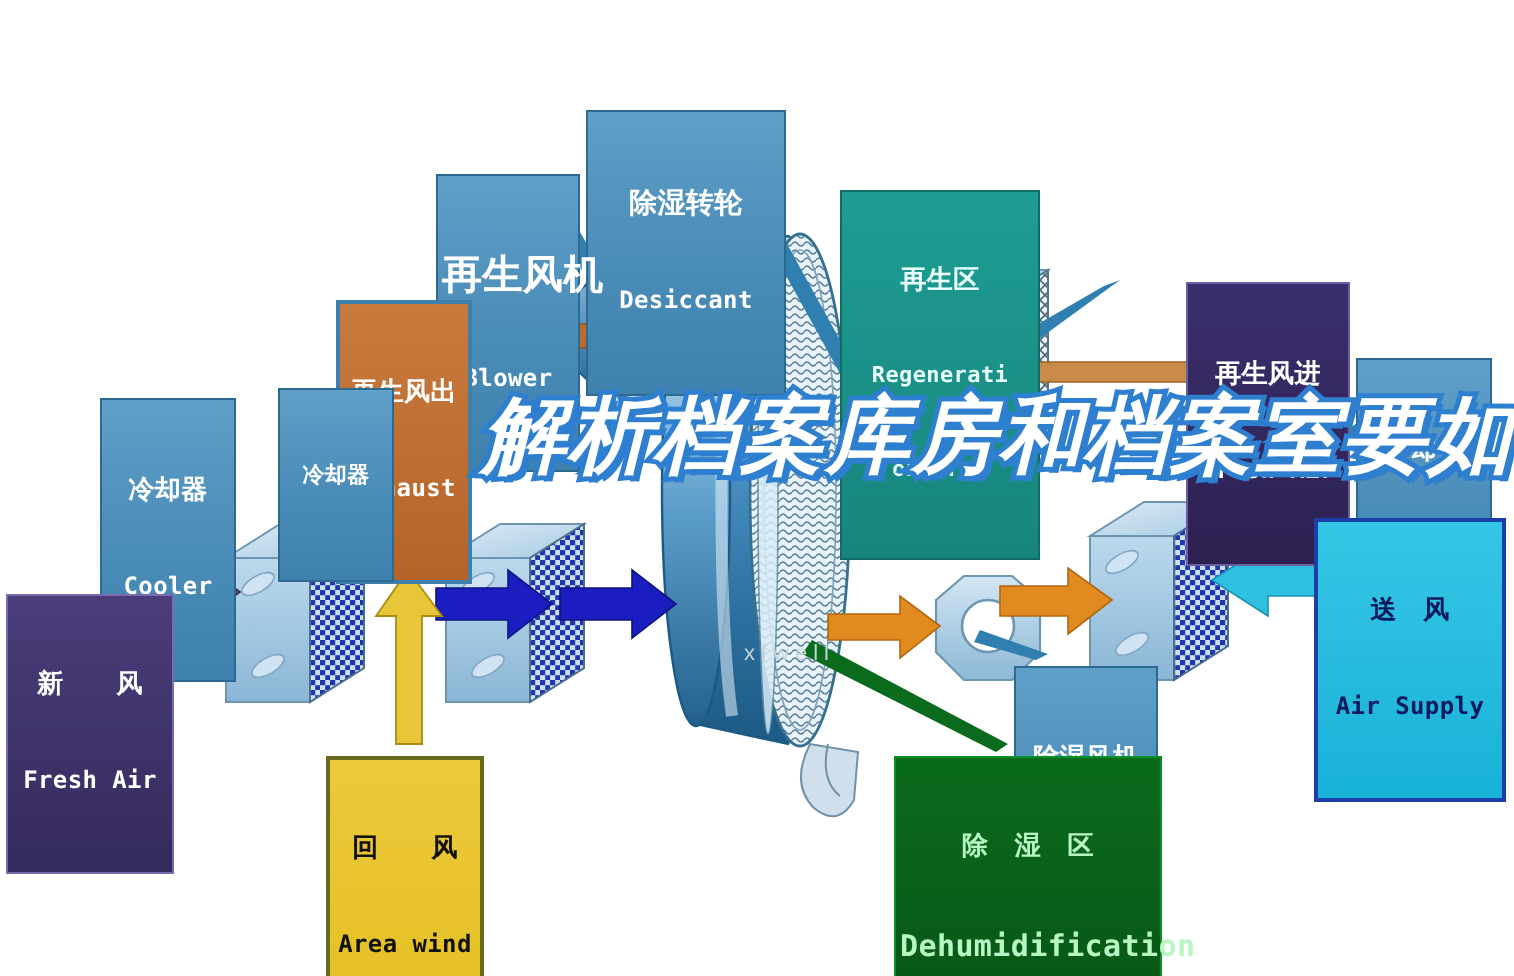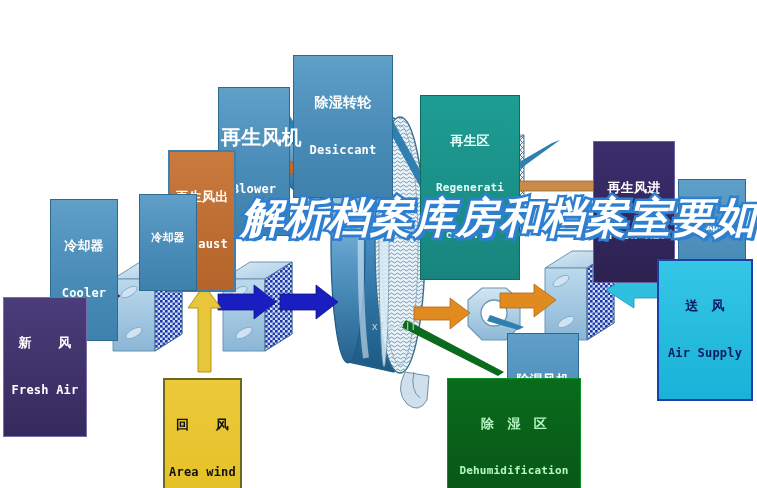--- a/index.html
+++ b/index.html
@@ -346,21 +346,21 @@
     <span class="en" style="font-size:12px;">Area wind</span>
   </div>
 
   <div class="label-box lb-blue" style="left:507px;top:333px;width:72px;padding:4px 2px 5px;">
     <span class="cn" style="font-size:13px;">除湿风机</span>
     <span class="en" style="font-size:12px;">Blower</span>
   </div>
 
   <div class="label-box lb-green" style="left:447px;top:378px;width:134px;padding:3px 2px 4px;">
     <span class="cn" style="font-size:13px;">除　湿　区</span>
-    <span class="en" style="font-size:11px;">Dehumidification</span>
+    <span class="en" style="font-size:15px;">Dehumidification</span>
     
   </div>
 
   <div class="label-box lb-cyan" style="left:657px;top:259px;width:96px;padding:3px 2px 4px;">
     <span class="cn" style="font-size:13px;">送　风</span>
     <span class="en" style="font-size:12px;">Air Supply</span>
   </div>
 
   <div id="title-overlay">
     <span class="tline">解析档案库房和档案室要如</span>

